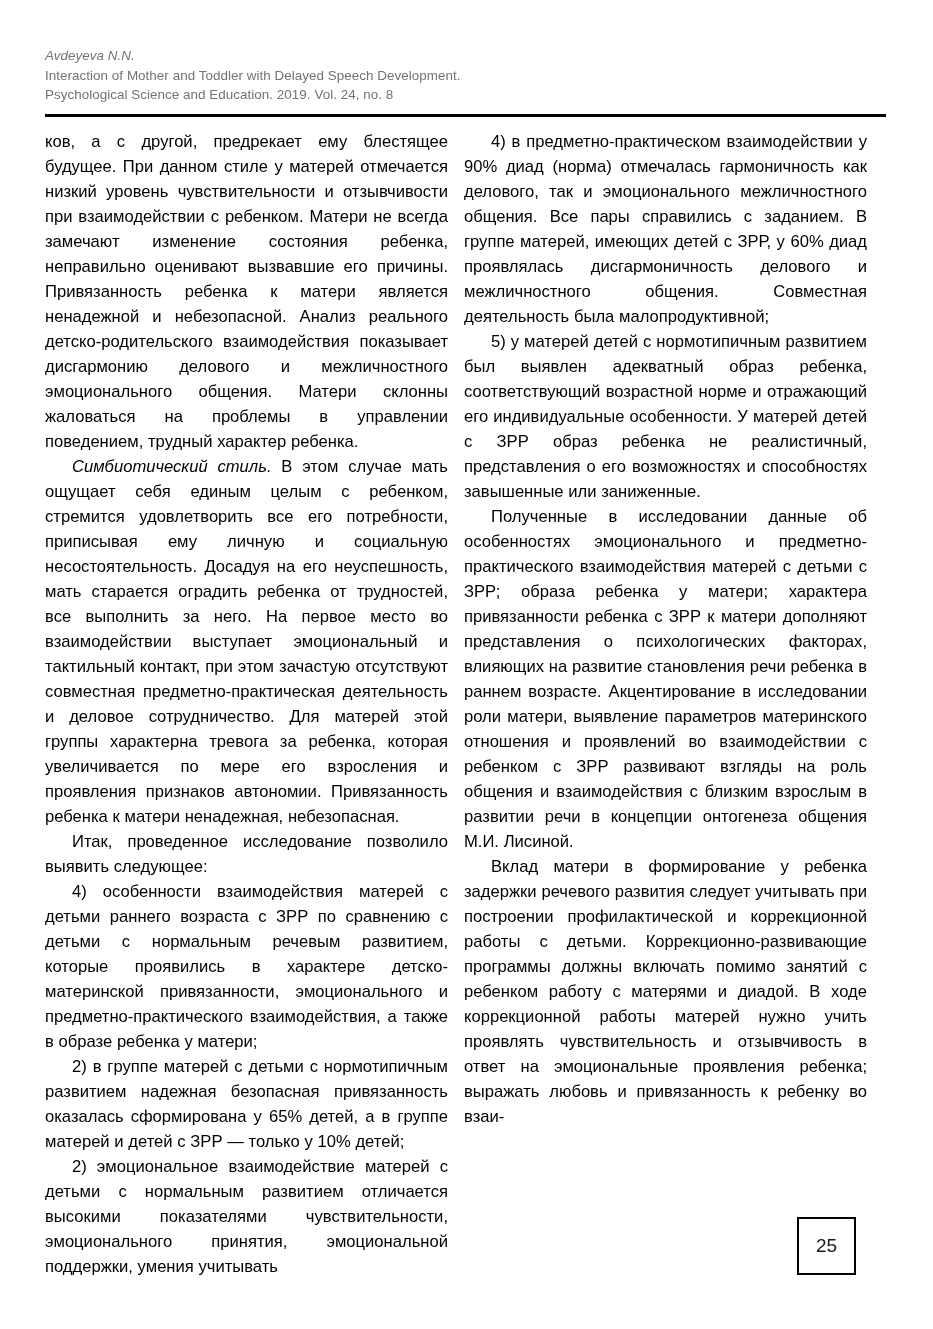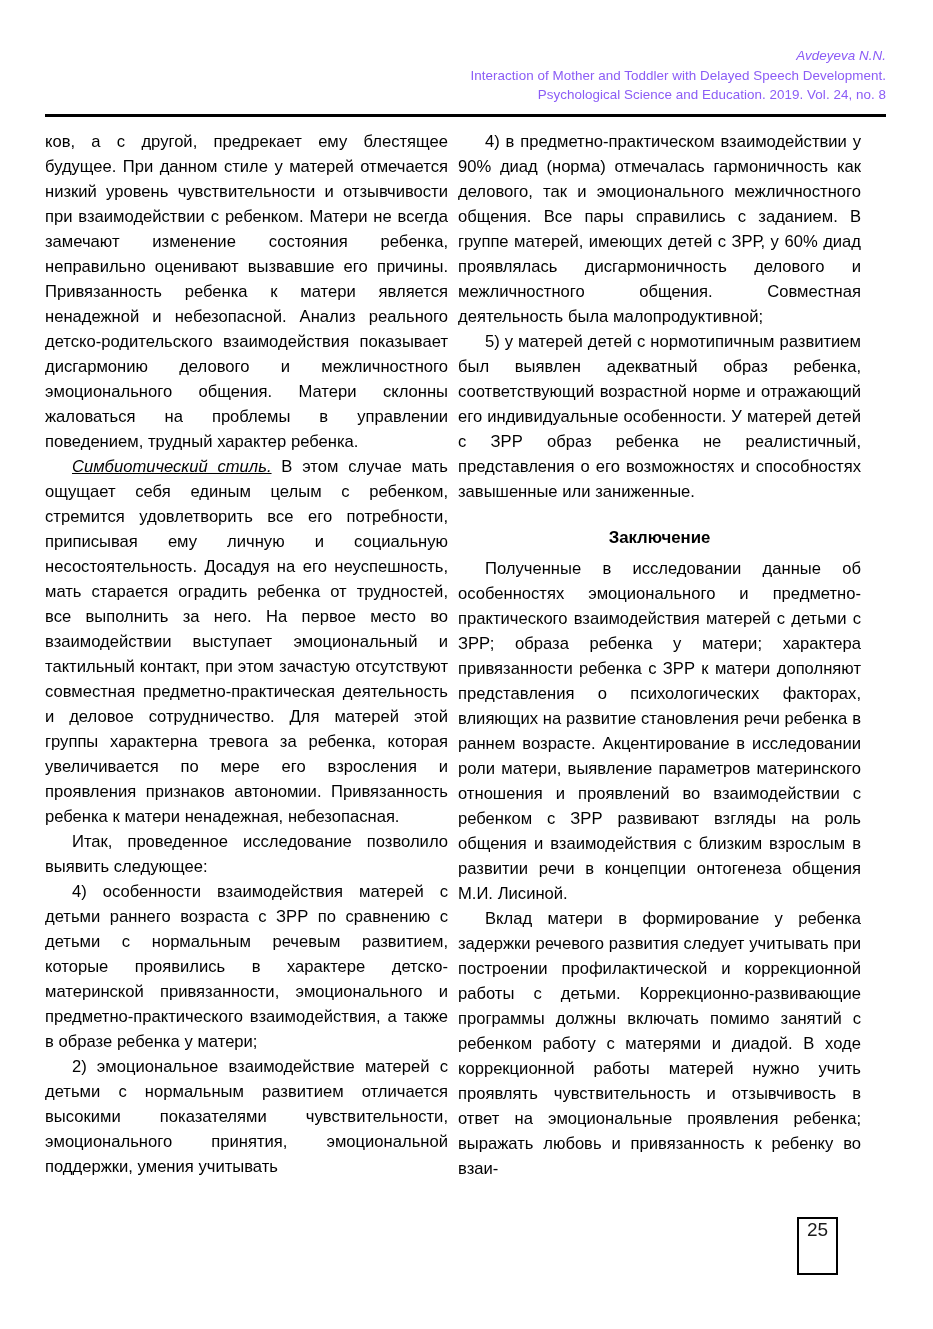--- a/index.html
+++ b/index.html
@@ -19,22 +19,22 @@
     box-sizing: border-box;
     overflow: hidden;
   }
 
   
   .running-head {
     position: absolute;
     left: 45px;
     top: 46px;
     width: 841px;
-    text-align: right;
-    color: #8b5cf6;
+    text-align: left;
+    color: #737373;
     font-size: 13.4px;
     line-height: 19.6px;
     letter-spacing: 0.05px;
   }
   .running-head .rh-author {
     font-style: italic;
   }
   .rule {
     position: absolute;
     left: 45px;
@@ -44,63 +44,63 @@
     background: #000000;
   }
 
   
   .columns {
     position: absolute;
     left: 45px;
     top: 129px;
     width: 841px;
     display: flex;
-    gap: 10px;
+    gap: 16px;
   }
   .column {
     width: 403px;
     flex: 0 0 403px;
   }
   p.para {
     margin: 0;
     font-size: 16.6px;
     line-height: 25.0px;
     text-align: justify;
     text-justify: inter-word;
     text-indent: 27px;
     hyphens: manual;
     word-spacing: 0.1px;
   }
   p.para.noindent {
     text-indent: 0;
   }
   p.para .it {
     font-style: italic;
-    text-decoration: underline;
   }
   h2.section-heading {
     margin: 0;
     font-size: 16.8px;
     line-height: 25px;
     font-weight: bold;
     text-align: center;
     padding-top: 21px;
     padding-bottom: 6px;
   }
 
   
   .page-number-box {
     position: absolute;
     left: 797px;
     top: 1217px;
-    width: 41px;
+    width: 59px;
     height: 58px;
     border: 2.3px solid #000000;
     box-sizing: border-box;
     display: flex;
+    align-items: center;
     justify-content: center;
     font-size: 19px;
     color: #1a1a1a;
   }
 </style>
 </head>
 <body>
 
 <div class="page">
 
@@ -112,27 +112,27 @@
 
   <div class="rule"></div>
 
   <div class="columns">
 
     <div class="column">
       <p class="para noindent">ков, а с другой, предрекает ему блестящее будущее. При данном стиле у матерей отмечается низкий уровень чувствительности и отзывчивости при взаимодействии с ребенком. Матери не всегда замечают изменение состояния ребенка, неправильно оценивают вызвавшие его причины. Привязанность ребенка к матери является ненадежной и небезопасной. Анализ реального детско-родительского взаимодействия показывает дисгармонию делового и межличностного эмоционального общения. Матери склонны жаловаться на проблемы в управлении поведением, трудный характер ребенка.</p>
       <p class="para"><span class="it">Симбиотический стиль.</span><span> В этом случае мать ощущает себя единым целым с ребенком, стремится удовлетворить все его потребности, приписывая ему личную и социальную несостоятельность. Досадуя на его неуспешность, мать старается оградить ребенка от трудностей, все выполнить за него. На первое место во взаимодействии выступает эмоциональный и тактильный контакт, при этом зачастую отсутствуют совместная предметно-практическая деятельность и деловое сотрудничество. Для матерей этой группы характерна тревога за ребенка, которая увеличивается по мере его взросления и проявления признаков автономии. Привязанность ребенка к матери ненадежная, небезопасная.</span></p>
       <p class="para">Итак, проведенное исследование позволило выявить следующее:</p>
       <p class="para">4) особенности взаимодействия матерей с детьми раннего возраста с ЗРР по сравнению с детьми с нормальным речевым развитием, которые проявились в характере детско-материнской привязанности, эмоционального и предметно-практического взаимодействия, а также в образе ребенка у матери;</p>
+      <p class="para">2) в группе матерей с детьми с нормотипичным развитием надежная безопасная привязанность оказалась сформирована у 65% детей, а в группе матерей и детей с ЗРР — только у 10% детей;</p>
       <p class="para">2) эмоциональное взаимодействие матерей с детьми с нормальным развитием отличается высокими показателями чувствительности, эмоционального принятия, эмоциональной поддержки, умения учитывать</p>
     </div>
 
     <div class="column">
       <p class="para">4) в предметно-практическом взаимодействии у 90% диад (норма) отмечалась гармоничность как делового, так и эмоционального межличностного общения. Все пары справились с заданием. В группе матерей, имеющих детей с ЗРР, у 60% диад проявлялась дисгармоничность делового и межличностного общения. Совместная деятельность была малопродуктивной;</p>
       <p class="para">5) у матерей детей с нормотипичным развитием был выявлен адекватный образ ребенка, соответствующий возрастной норме и отражающий его индивидуальные особенности. У матерей детей с ЗРР образ ребенка не реалистичный, представления о его возможностях и способностях завышенные или заниженные.</p>
-      <h2 class="section-heading">Заключение</h2>
       <p class="para">Полученные в исследовании данные об особенностях эмоционального и предметно-практического взаимодействия матерей с детьми с ЗРР; образа ребенка у матери; характера привязанности ребенка с ЗРР к матери дополняют представления о психологических факторах, влияющих на развитие становления речи ребенка в раннем возрасте. Акцентирование в исследовании роли матери, выявление параметров материнского отношения и проявлений во взаимодействии с ребенком с ЗРР развивают взгляды на роль общения и взаимодействия с близким взрослым в развитии речи в концепции онтогенеза общения М.И. Лисиной.</p>
       <p class="para">Вклад матери в формирование у ребенка задержки речевого развития следует учитывать при построении профилактической и коррекционной работы с детьми. Коррекционно-развивающие программы должны включать помимо занятий с ребенком работу с матерями и диадой. В ходе коррекционной работы матерей нужно учить проявлять чувствительность и отзывчивость в ответ на эмоциональные проявления ребенка; выражать любовь и привязанность к ребенку во взаи-</p>
     </div>
 
   </div>
 
   <div class="page-number-box">
     <span>25</span>
   </div>
 

